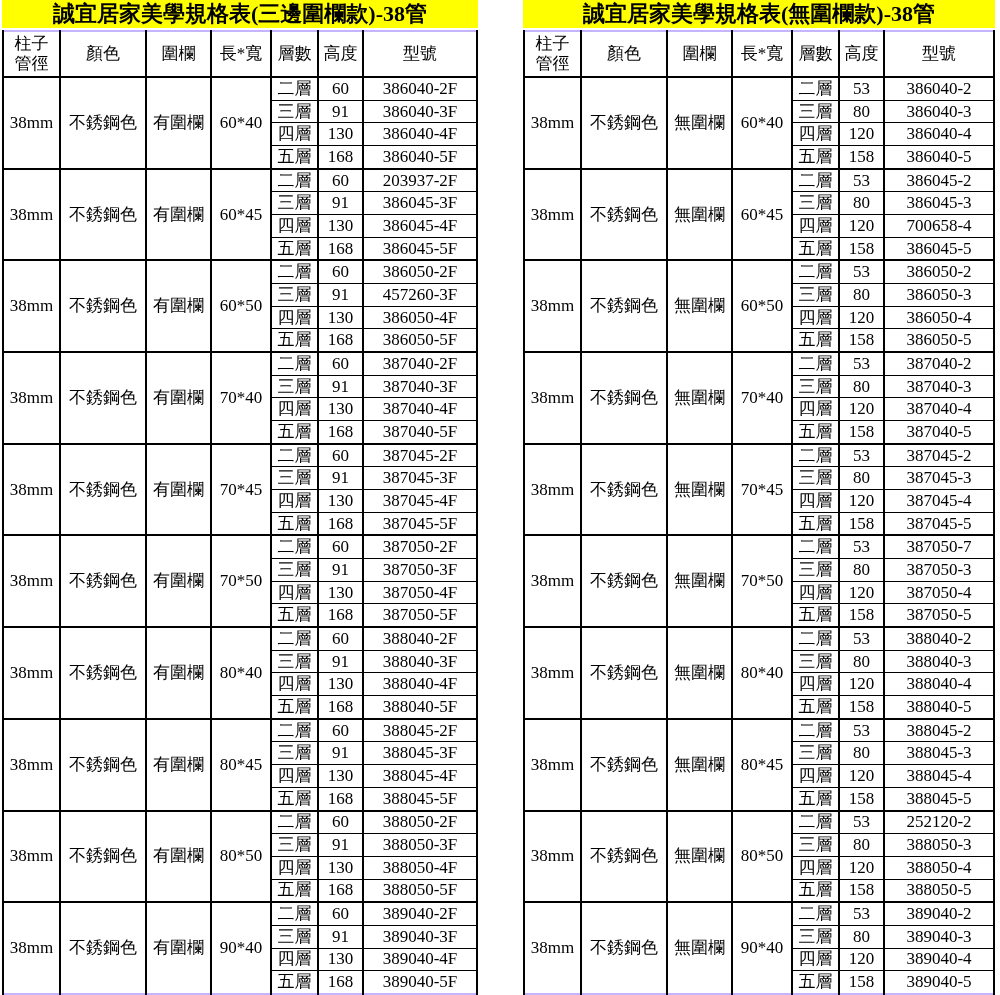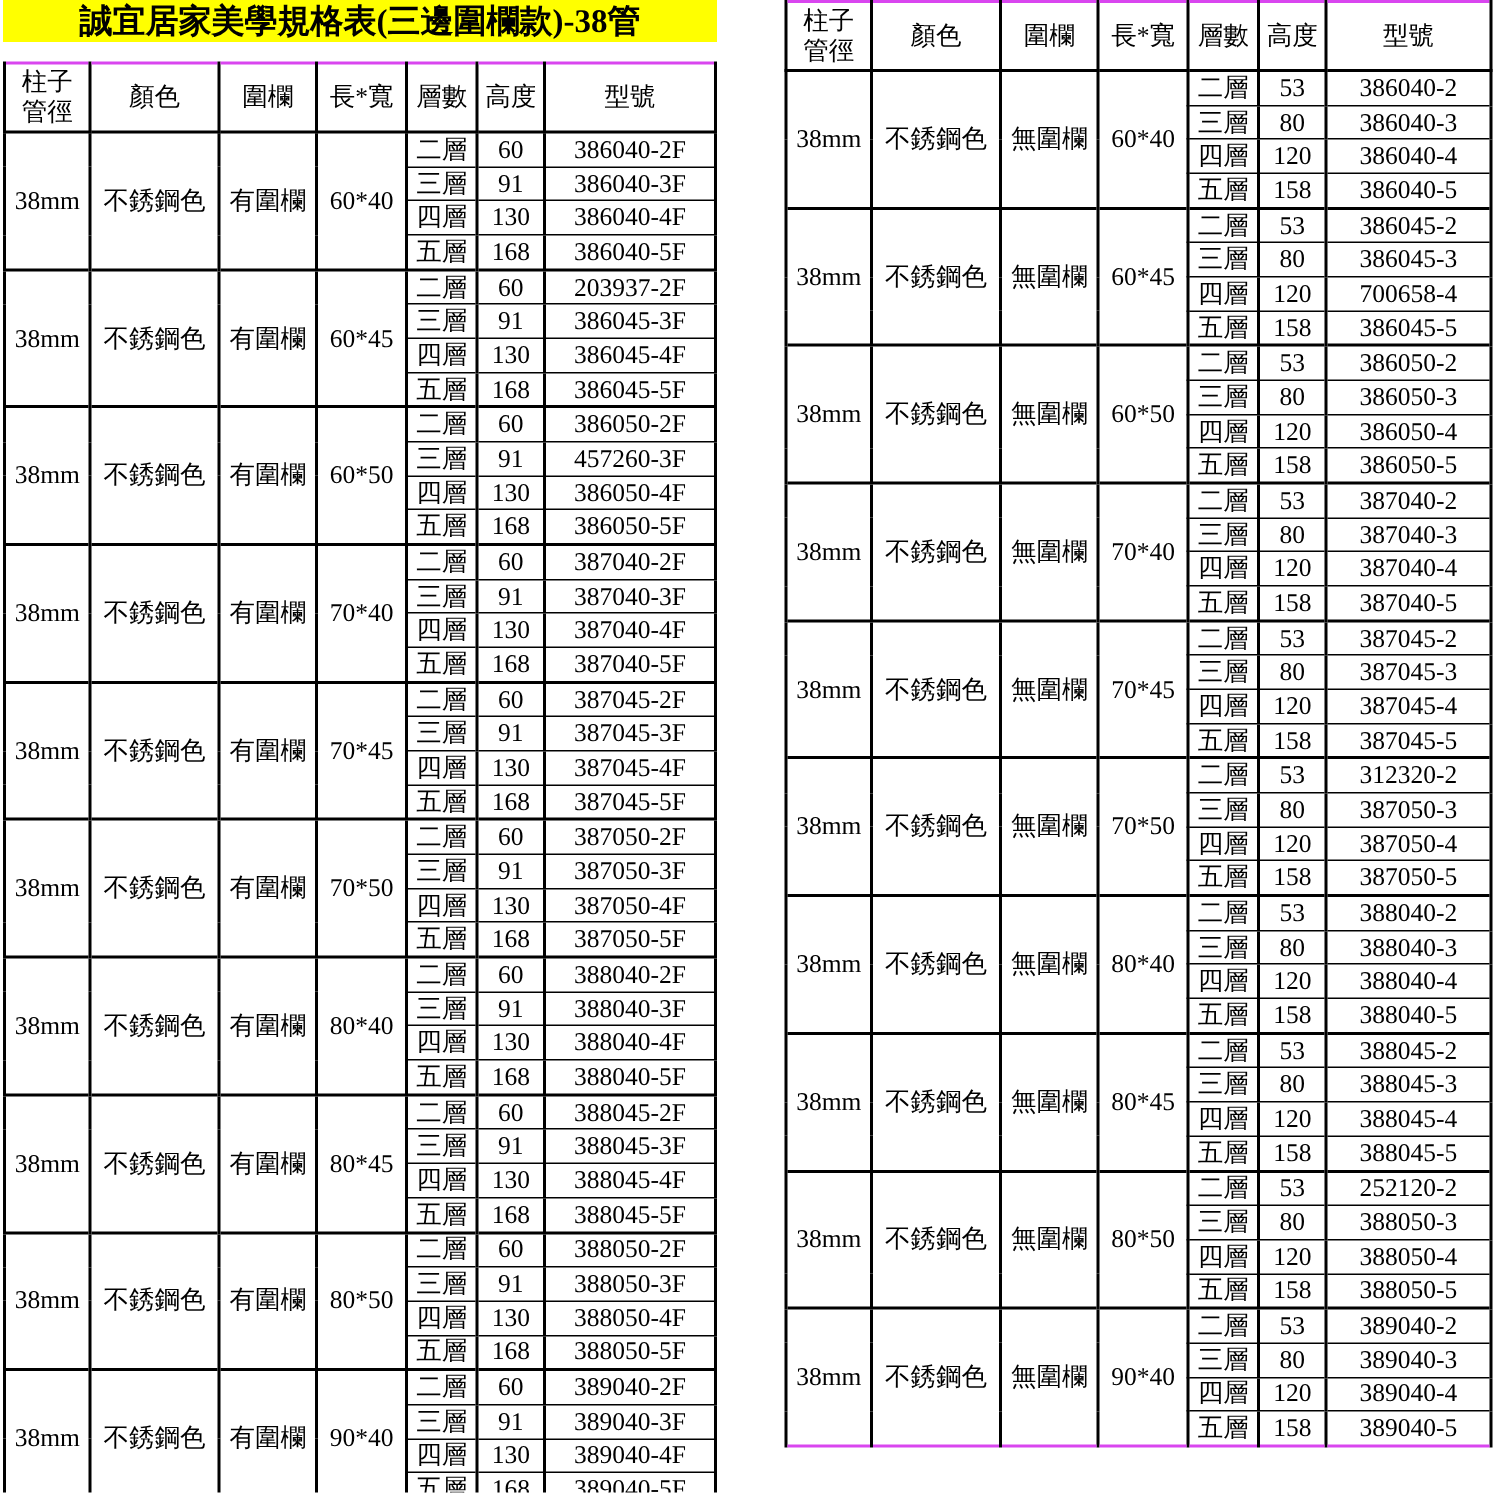--- a/index.html
+++ b/index.html
@@ -5,28 +5,28 @@
   html,body{margin:0;padding:0;}
   body{
     width:1000px;height:995px;background:#ffffff;
     font-family:"Liberation Serif","DejaVu Serif",serif;
     color:#000000;position:relative;overflow:hidden;
   }
   .spec{position:absolute;top:0;}
   .spec.left{left:2px;width:476px;}
   .spec.right{left:523px;width:472px;}
   .table-title{
-    height:28px;line-height:28px;margin-bottom:13px;
+    height:28px;line-height:28px;margin-bottom:2px;
     background:#ffff00;color:#000;
     font-size:22px;font-weight:bold;text-align:center;
     white-space:nowrap;
   }
   table.spec-table{
     width:100%;height:965px;border-collapse:collapse;table-layout:fixed;
-    border:2px solid #d946ef;background:#fff;
+    border:2px solid #c4b5fd;background:#fff;
   }
   table.spec-table th, table.spec-table td{
     border:1px solid #000;
     border-left-width:2px;border-right-width:2px;
     text-align:center;vertical-align:middle;
     padding:0 1px;font-size:17px;font-weight:normal;
     overflow:hidden;
   }
   table.spec-table thead th{
     height:44px;border-bottom-width:2px;white-space:pre-line;line-height:1.2;
@@ -303,20 +303,21 @@
         <tr>
           <td>五層</td>
           <td>168</td>
           <td>389040-5F</td>
         </tr>
       </tbody>
   </table>
 </section>
 
 <section class="spec right">
+  <div class="table-title">誠宜居家美學規格表(無圍欄款)-38管</div>
   <table class="spec-table">
     <colgroup>
       <col class="c-diam">
         <col class="c-color">
         <col class="c-fence">
         <col class="c-size">
       <col class="c-layer">
         <col class="c-height">
         <col class="c-model">
     </colgroup>
@@ -453,21 +454,21 @@
           <td>158</td>
           <td>387045-5</td>
         </tr>
         <tr class="block-start">
           <td rowspan="4">38mm</td>
           <td rowspan="4">不銹鋼色</td>
           <td rowspan="4">無圍欄</td>
           <td rowspan="4">70*50</td>
           <td>二層</td>
           <td>53</td>
-          <td>312320-2</td>
+          <td>387050-7</td>
         </tr>
         <tr>
           <td>三層</td>
           <td>80</td>
           <td>387050-3</td>
         </tr>
         <tr>
           <td>四層</td>
           <td>120</td>
           <td>387050-4</td>

